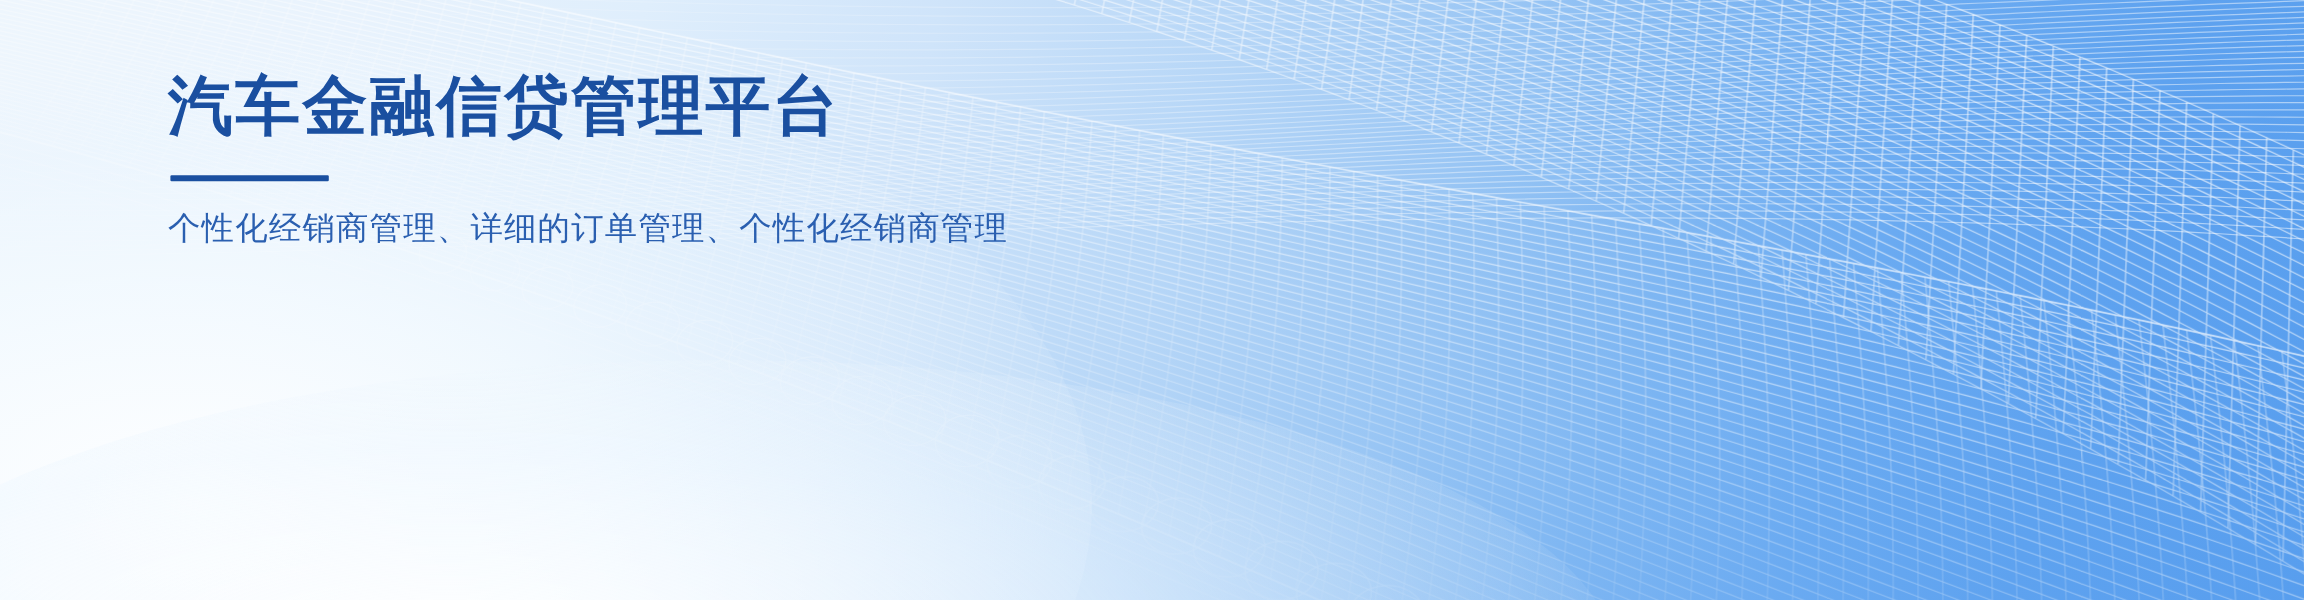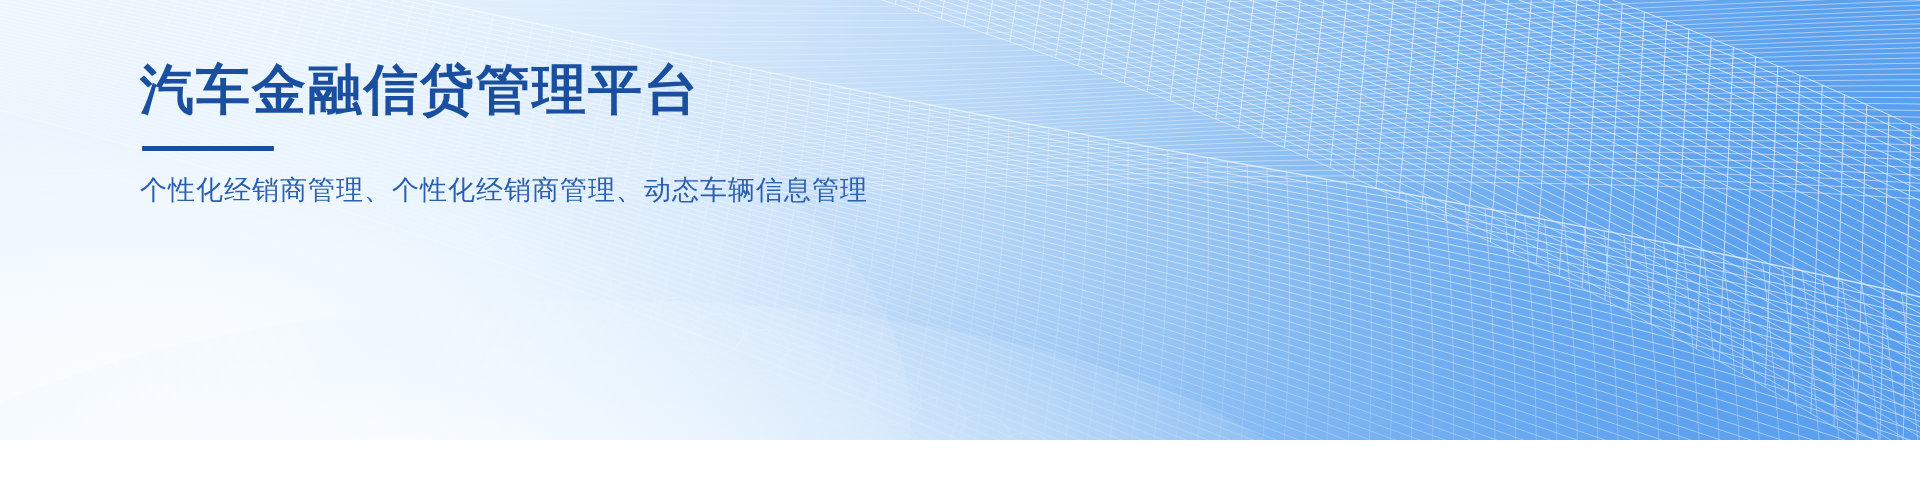--- a/index.html
+++ b/index.html
@@ -7,21 +7,21 @@
     padding: 0;
     background: #ffffff;
   }
   body {
     font-family: "Liberation Sans", "DejaVu Sans", sans-serif;
   }
 
   #banner {
     position: relative;
     width: 1920px;
-    height: 440px;
+    height: 500px;
     overflow: hidden;
     
     background:
       linear-gradient(107deg,
         #eef6fd 0%,
         #e9f3fd 14%,
         #dfeefc 26%,
         #cfe4fa 38%,
         #b6d6f7 50%,
         #98c5f4 61%,
@@ -511,16 +511,16 @@
           <path d="M-380.0,66.9 L-357.3,69.5 L-334.6,72.8 L-311.9,76.5 L-289.2,80.5 L-266.5,84.7 L-243.8,89.2 L-221.1,93.8 L-198.4,98.6 L-175.8,103.5 L-153.1,108.6 L-130.4,113.8 L-107.7,119.2 L-85.0,124.6 L-62.3,130.2 L-39.6,135.9 L-16.9,141.7 L5.8,147.6 L28.5,153.6 L51.2,159.7 L73.9,165.9 L96.6,172.2 L119.3,178.6 L142.0,185.1 L164.7,191.7 L187.4,198.3 L210.1,205.1 L232.7,211.9 L255.4,218.8 L278.1,225.8 L300.8,232.9 L323.5,240.1 L346.2,247.4 L368.9,254.7 L391.6,262.2 L414.3,269.7 L437.0,277.3 L459.7,285.0 L482.4,292.8 L505.1,300.6 L527.8,308.6 L550.5,316.6 L573.2,324.8 L595.9,333.0 L618.5,341.3 L641.2,349.6 L663.9,358.1 L686.6,366.7 L709.3,375.3 L732.0,384.0 L754.7,392.8 L777.4,401.7 L800.1,410.7 L822.8,419.7 L845.5,428.9 L868.2,438.1 L890.9,447.4 L913.6,456.7 L936.3,466.2 L959.0,475.7 L981.7,485.3 L1004.4,494.9 L1027.0,504.6 L1049.7,514.4 L1072.4,524.3 L1095.1,534.2 L1117.8,544.2 L1140.5,554.3 L1163.2,564.4 L1185.9,574.6 L1208.6,584.8 L1231.3,595.0 L1254.0,605.4 L1276.7,615.7 L1299.4,626.1 L1322.1,636.6 L1344.8,647.1 L1367.5,657.6 L1390.2,668.1 L1412.8,678.7 L1435.5,689.3 L1458.2,699.9 L1480.9,710.6 L1503.6,721.3 L1526.3,731.9 L1549.0,742.6 L1571.7,753.3 L1594.4,764.0 L1617.1,774.7 L1639.8,785.4 L1662.5,796.1 L1685.2,806.8 L1707.9,817.5 L1730.6,828.1 L1753.3,838.8 L1776.0,849.4 L1798.7,860.0 L1821.3,870.6 L1844.0,881.1 L1866.7,891.7 L1889.4,902.1 L1912.1,912.6 L1934.8,923.0 L1957.5,933.4 L1980.2,943.7 L2002.9,954.0 L2025.6,964.2 L2048.3,974.4 L2071.0,984.6 L2093.7,994.7 L2116.4,1004.7"></path>
         </g>
     </g>
   </svg>
 
   <div id="bloom-bottom"></div>
 
   <div id="content">
     <h1 id="title" style="color: rgb(26, 79, 160);">汽车金融信贷管理平台</h1>
     <div id="divider" style="background: rgb(26, 79, 160);"></div>
-    <p id="subtitle" style="color: rgb(42, 95, 176);">个性化经销商管理、个性化经销商管理、动态车辆信息管理</p>
+    <p id="subtitle" style="color: rgb(42, 95, 176);">个性化经销商管理、详细的订单管理、个性化经销商管理</p>
   </div>
 
 </div>
 
 </body></html>

